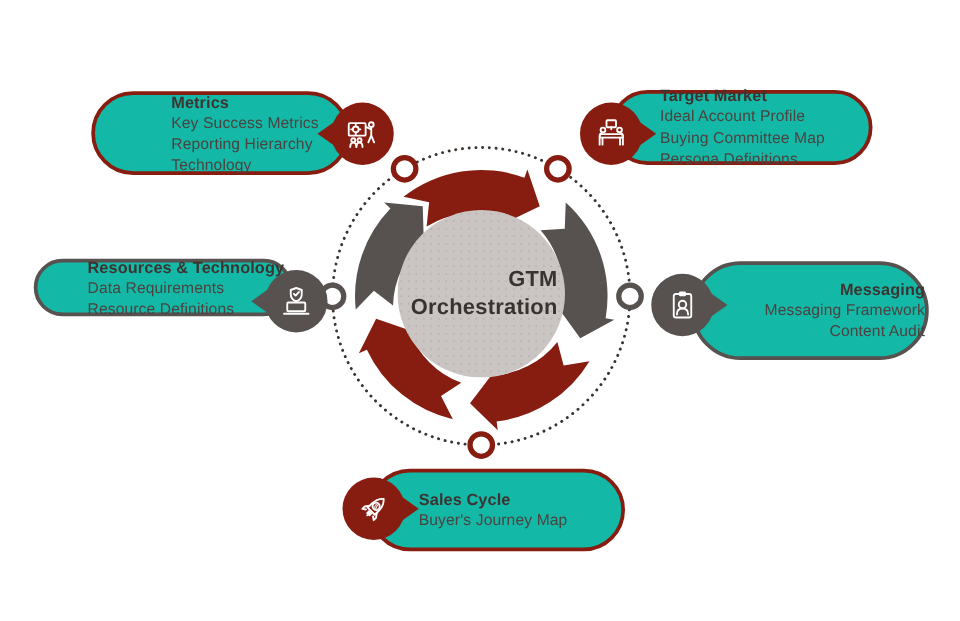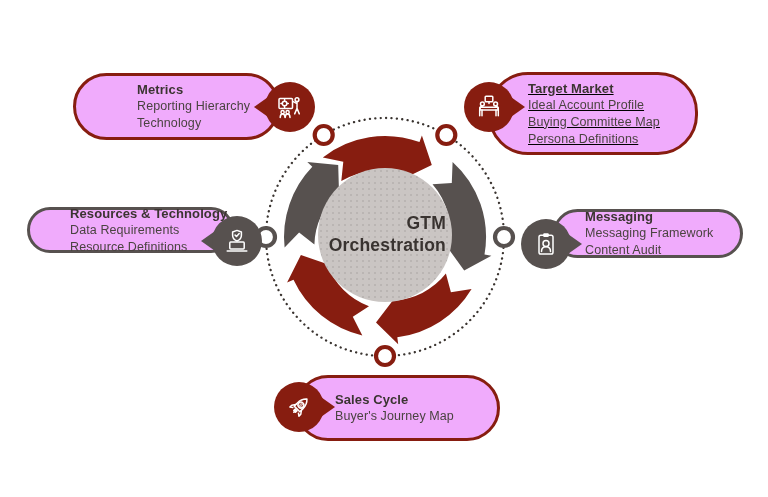--- a/index.html
+++ b/index.html
@@ -18,30 +18,30 @@
   #cycle-svg{position:absolute;left:0;top:0;z-index:1;}
   .center-circle{
     position:absolute;left:318px;top:168px;width:134px;height:134px;border-radius:50%;
     background-color:var(--centerFill);
     background-image:radial-gradient(#bab5b3 0.8px, rgba(0,0,0,0) 1px);
     background-size:6px 6px;
     display:flex;align-items:center;justify-content:center;text-align:right;z-index:2;
   }
   .center-title{font-size:17.5px;font-weight:bold;color:#393330;line-height:1.25;width:122px;letter-spacing:.2px;}
   .capsule{
-    position:absolute;box-sizing:border-box;background:#f0abfc;border:3px solid var(--maroon);
+    position:absolute;box-sizing:border-box;background:#14b8a6;border:3px solid var(--maroon);
     border-radius:40px;display:flex;flex-direction:column;justify-content:center;z-index:2;
   }
   .capsule.gray{border-color:var(--gray);}
   .cap-title{font-size:13px;font-weight:bold;color:var(--heading);line-height:17px;white-space:nowrap;letter-spacing:.1px;}
   .cap-item{font-size:12.5px;color:var(--body);line-height:17px;letter-spacing:.1px;}
   #capsule-metrics   {left:73px;  top:73px;  width:207px; height:67px; padding-left:61px;}
-  #capsule-target    {left:488px; top:72px;  width:210px; height:83px; padding-left:37px;text-decoration:underline;}
+  #capsule-target    {left:488px; top:72px;  width:210px; height:60px; padding-left:37px;}
   #capsule-resources {left:27px;  top:207px; width:207px; height:46px; padding-left:40px;}
-  #capsule-messaging {left:553px; top:209px; width:190px; height:49px; padding-left:29px;}
+  #capsule-messaging {left:553px; top:209px; width:190px; height:79px; padding-left:29px;text-align:right;}
   #capsule-sales     {left:295px; top:375px; width:205px; height:66px; padding-left:37px;}
   .badge{position:absolute;z-index:3;width:66px;height:54px;}
   .badge svg{display:block;}
   .badge .shape{fill:var(--maroon);}
   .badge.gray .shape{fill:var(--gray);}
   .icon-stroke{stroke:#fff;stroke-width:1.5;fill:none;stroke-linecap:round;stroke-linejoin:round;}
   #badge-metrics  {left:250px;top:80px;}
   #badge-target   {left:463px;top:80px;}
   #badge-resources{left:197px;top:214px;}
   #badge-messaging{left:520px;top:217px;}
@@ -65,20 +65,21 @@
       <circle cx="504.0" cy="237.0" r="9" fill="#fff" stroke="#57514F" stroke-width="4.2"></circle>
       <circle cx="385.0" cy="356.0" r="9" fill="#fff" stroke="#871D10" stroke-width="4.2"></circle>
     </svg>
 
   <div class="center-circle">
     <div class="center-title">GTM Orchestration</div>
   </div>
 
   <div class="capsule maroon" id="capsule-metrics">
     <div class="cap-title">Metrics</div>
+    <div class="cap-item">Key Success Metrics</div>
     <div class="cap-item">Reporting Hierarchy</div>
     <div class="cap-item">Technology</div>
   </div>
   <div class="badge maroon" id="badge-metrics">
     <svg width="66" height="54" viewBox="0 0 66 54">
       <polygon class="shape" points="28,10 4,27 28,44"></polygon>
       <circle class="shape" cx="40" cy="27" r="25"></circle>
       <g transform="translate(28,15)" class="icon-stroke">
         <rect x="1" y="3.5" width="13.5" height="10" rx="1"></rect>
         <circle cx="6.6" cy="8.5" r="2.3"></circle>

